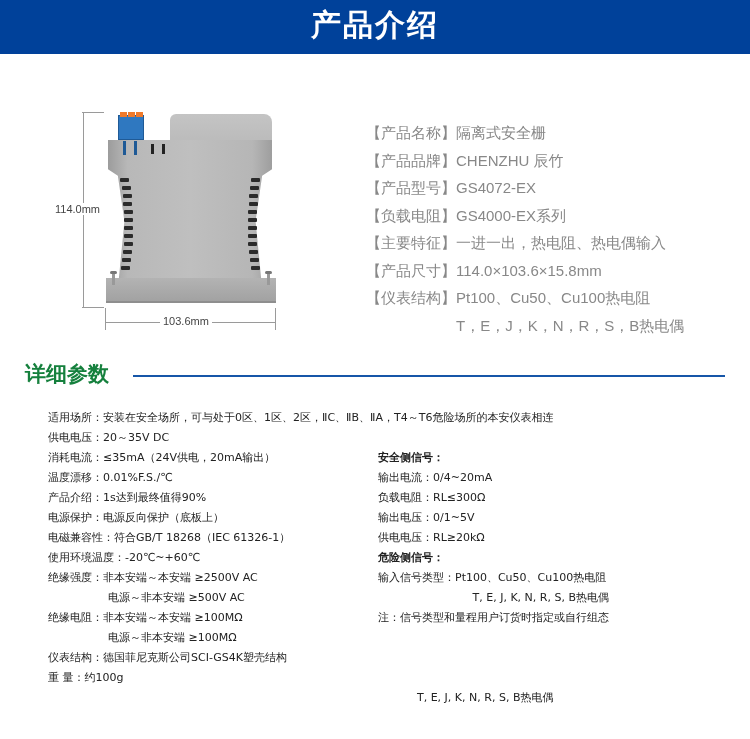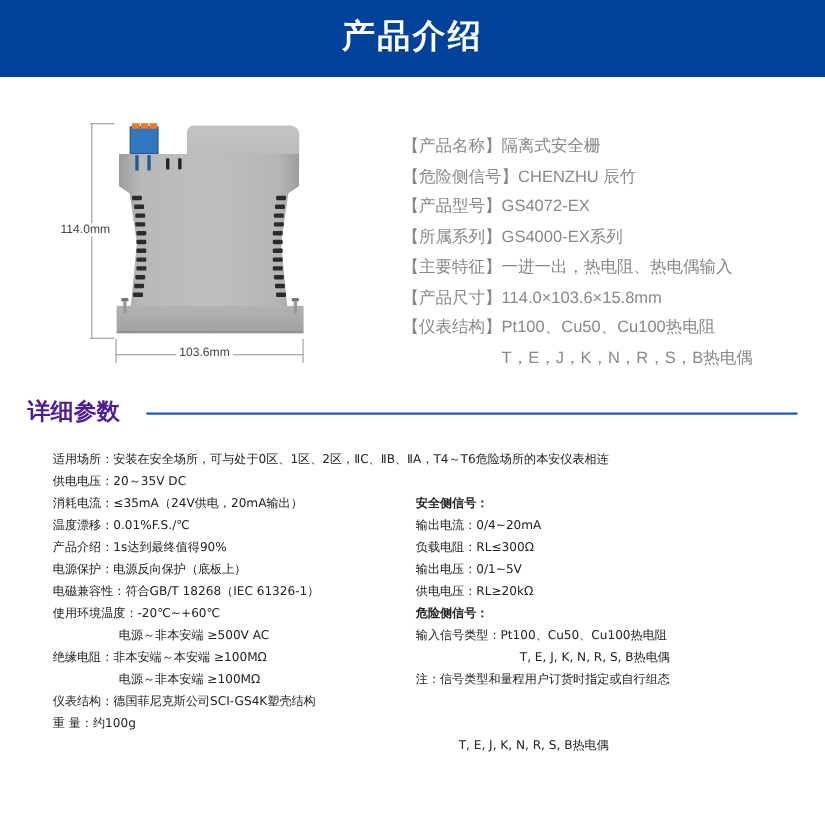--- a/index.html
+++ b/index.html
@@ -1,20 +1,20 @@
 <!DOCTYPE html>
 <html><head>
 <meta charset="utf-8">
 <style>
   * { margin: 0; padding: 0; box-sizing: border-box; }
   html, body { width: 750px; height: 739px; background: #ffffff; overflow: hidden; }
   body { font-family: "DejaVu Sans", "Liberation Sans", sans-serif; position: relative; color: #222; }
 
   .header-bar {
-    position: absolute; left: 0; top: 0; width: 750px; height: 70px;
+    position: absolute; left: 0; top: 0; width: 750px; height: 54px;
     background: #00419a;
     display: flex; align-items: center; justify-content: center;
   }
   .header-title {
     color: #ffffff; font-size: 30px; font-weight: bold; letter-spacing: 2px;
     margin-top: -4px;
   }
 
   
   .product-area { position: absolute; left: 40px; top: 100px; width: 270px; height: 240px; }
@@ -49,21 +49,21 @@
 
   
   .info-list { position: absolute; left: 366px; top: 122px; }
   .info-row { font-size: 15px; color: #888; height: 27.5px; line-height: 22px; white-space: nowrap; font-family: "Liberation Sans", "DejaVu Sans", sans-serif; }
   .info-row .k { color: #888; }
   .info-row .v { color: #888; }
   .info-cont { padding-left: 90px; }
 
   
   .section-title {
-    position: absolute; left: 25px; top: 360px; font-size: 21px; font-weight: bold; color: #4c1d95;
+    position: absolute; left: 25px; top: 360px; font-size: 21px; font-weight: bold; color: #15803d;
   }
   .section-rule {
     position: absolute; left: 133px; top: 375px; width: 592px; height: 2px; background: #1656a8;
   }
 
   
   .spec-col { position: absolute; font-size: 11px; color: #222; font-family: "DejaVu Sans", sans-serif; }
   .spec-left { left: 48px; top: 408px; }
   .spec-right { left: 378px; top: 448px; }
   .spec-row { height: 20px; line-height: 20px; white-space: nowrap; }
@@ -129,41 +129,42 @@
   <div class="vent" style="left:209px; top:150px;"></div>
   <div class="vent" style="left:210px; top:158px;"></div>
   <div class="vent" style="left:211px; top:166px;"></div>
 
   <div class="screw" style="left:70px; top:171px;"></div>
   <div class="screw" style="left:225px; top:171px;"></div>
 </div>
 
 <div class="info-list">
   <div class="info-row"><span class="k">【产品名称】</span><span class="v">隔离式安全栅</span></div>
-  <div class="info-row"><span class="k">【危险侧信号】</span><span class="v">CHENZHU 辰竹</span></div>
+  <div class="info-row"><span class="k">【产品品牌】</span><span class="v">CHENZHU 辰竹</span></div>
   <div class="info-row"><span class="k">【产品型号】</span><span class="v">GS4072-EX</span></div>
-  <div class="info-row"><span class="k">【所属系列】</span><span class="v">GS4000-EX系列</span></div>
+  <div class="info-row"><span class="k">【负载电阻】</span><span class="v">GS4000-EX系列</span></div>
   <div class="info-row"><span class="k">【主要特征】</span><span class="v">一进一出，热电阻、热电偶输入</span></div>
   <div class="info-row"><span class="k">【产品尺寸】</span><span class="v">114.0×103.6×15.8mm</span></div>
   <div class="info-row"><span class="k">【仪表结构】</span><span class="v">Pt100、Cu50、Cu100热电阻</span></div>
   <div class="info-row info-cont">T，E，J，K，N，R，S，B热电偶</div>
 </div>
 
 <div class="section-title">详细参数</div>
 <div class="section-rule"></div>
 
 <div class="spec-col spec-left">
   <div class="spec-row">适用场所：安装在安全场所，可与处于0区、1区、2区，ⅡC、ⅡB、ⅡA，T4～T6危险场所的本安仪表相连</div>
   <div class="spec-row">供电电压：20～35V DC</div>
   <div class="spec-row">消耗电流：≤35mA（24V供电，20mA输出）</div>
   <div class="spec-row">温度漂移：0.01%F.S./℃</div>
   <div class="spec-row">产品介绍：1s达到最终值得90%</div>
   <div class="spec-row">电源保护：电源反向保护（底板上）</div>
   <div class="spec-row">电磁兼容性：符合GB/T 18268（IEC 61326-1）</div>
   <div class="spec-row">使用环境温度：-20℃~+60℃</div>
+  <div class="spec-row">绝缘强度：非本安端～本安端 ≥2500V AC</div>
   <div class="spec-row indent1">电源～非本安端 ≥500V AC</div>
   <div class="spec-row">绝缘电阻：非本安端～本安端 ≥100MΩ</div>
   <div class="spec-row indent1">电源～非本安端 ≥100MΩ</div>
   <div class="spec-row">仪表结构：德国菲尼克斯公司SCI-GS4K塑壳结构</div>
   <div class="spec-row">重 量：约100g</div>
   <div class="spec-row indent2">T, E, J, K, N, R, S, B热电偶</div>
 </div>
 
 <div class="spec-col spec-right">
   <div class="spec-row bold">安全侧信号：</div>

